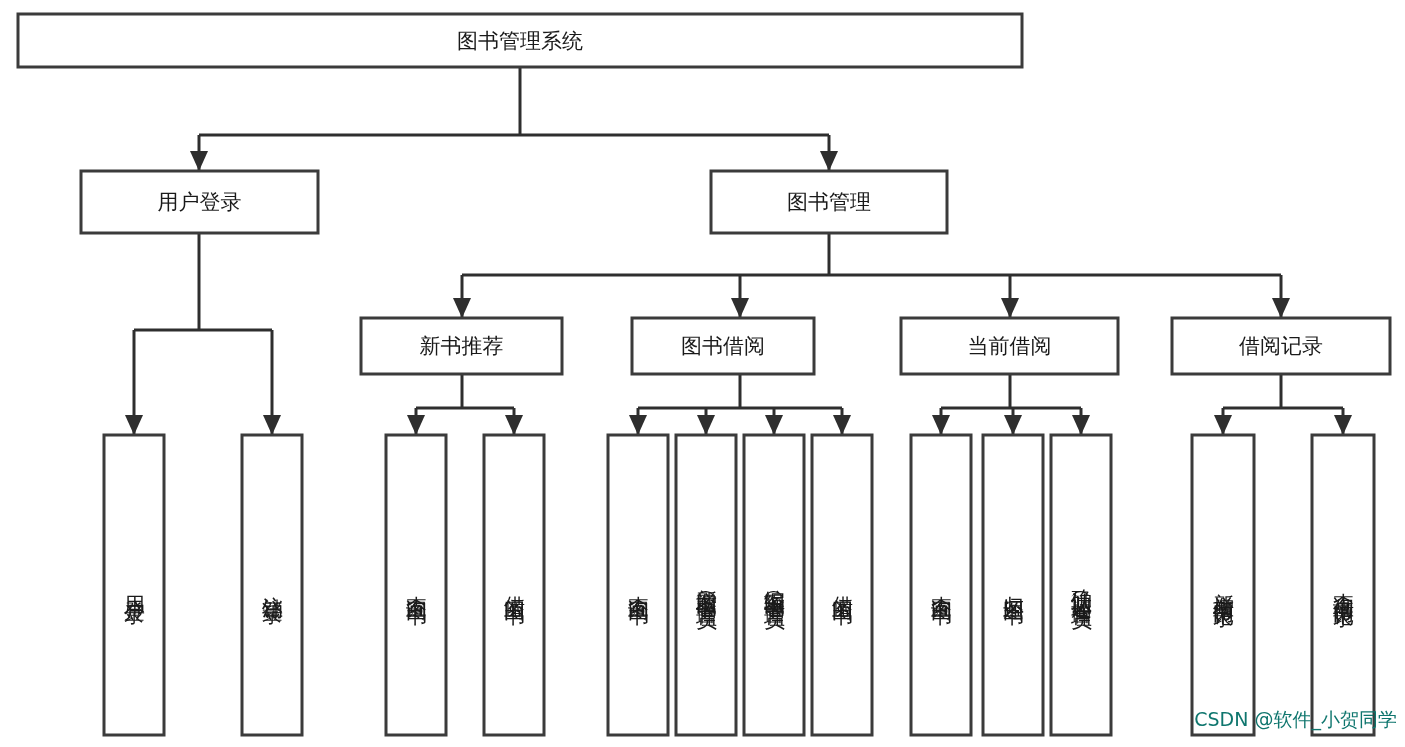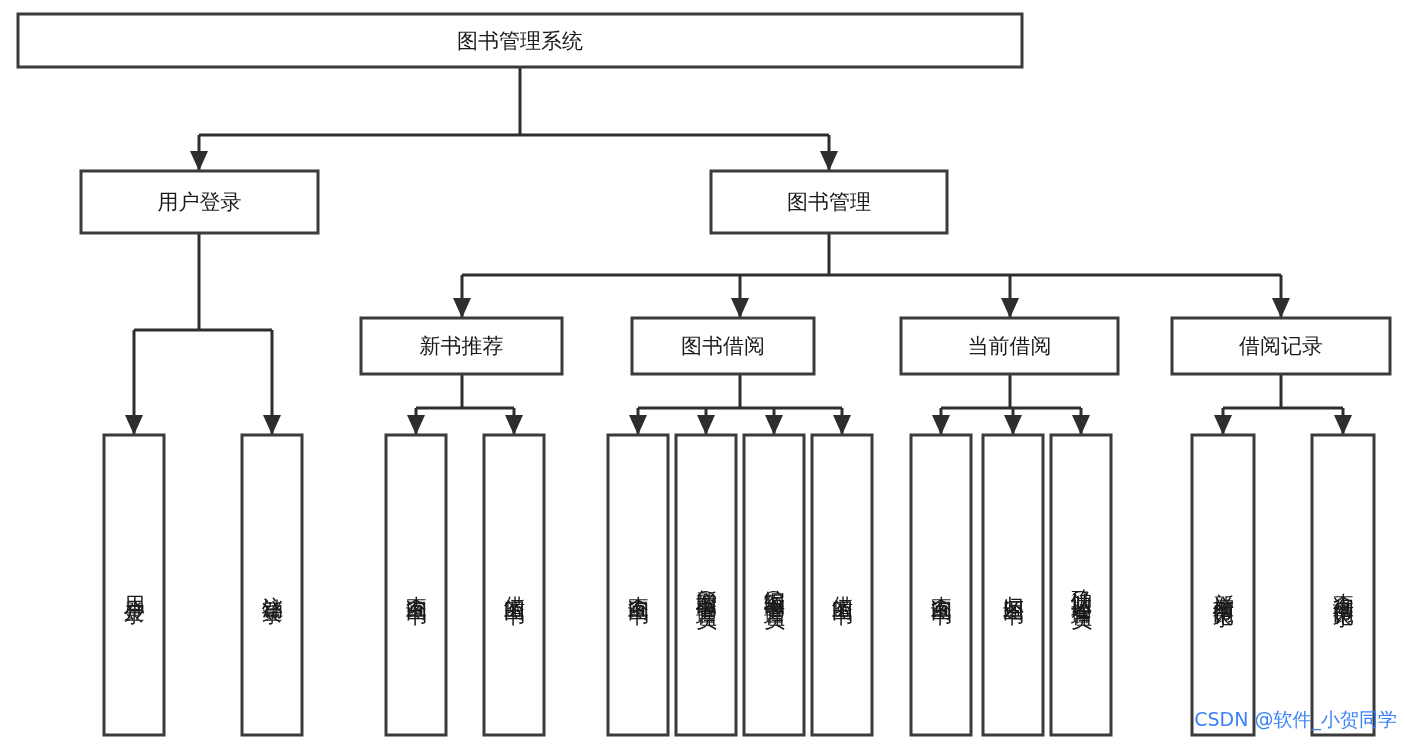--- a/index.html
+++ b/index.html
@@ -62,21 +62,21 @@
     display: flex;
     align-items: center;
     justify-content: center;
   }
   .watermark {
     position: absolute;
     right: 8px;
     bottom: 4px;
     font-family: "DejaVu Sans", "Liberation Sans", sans-serif;
     font-size: 19px;
-    color: #3b82f6;
+    color: #0f766e;
     white-space: nowrap;
   }
 </style>
 </head>
 <body>
 
 <div id="diagram-root">
 
   <svg class="diagram-canvas" viewBox="0 0 1405 747">
     <g id="connectors-layer">

